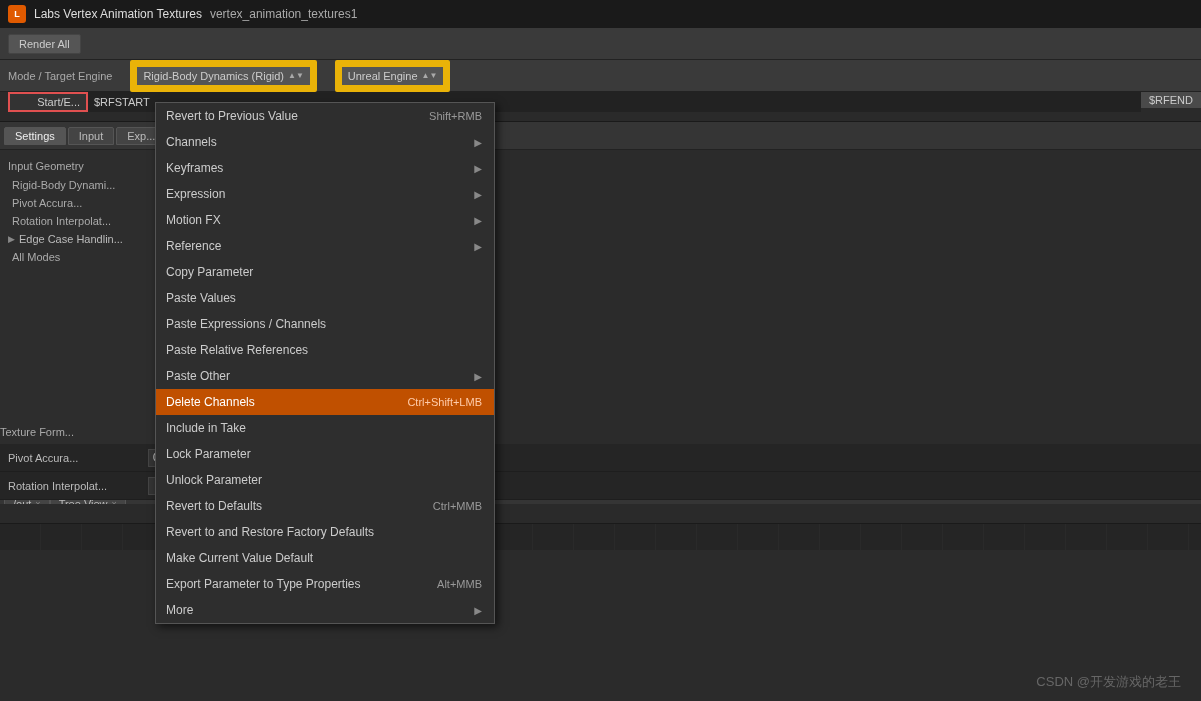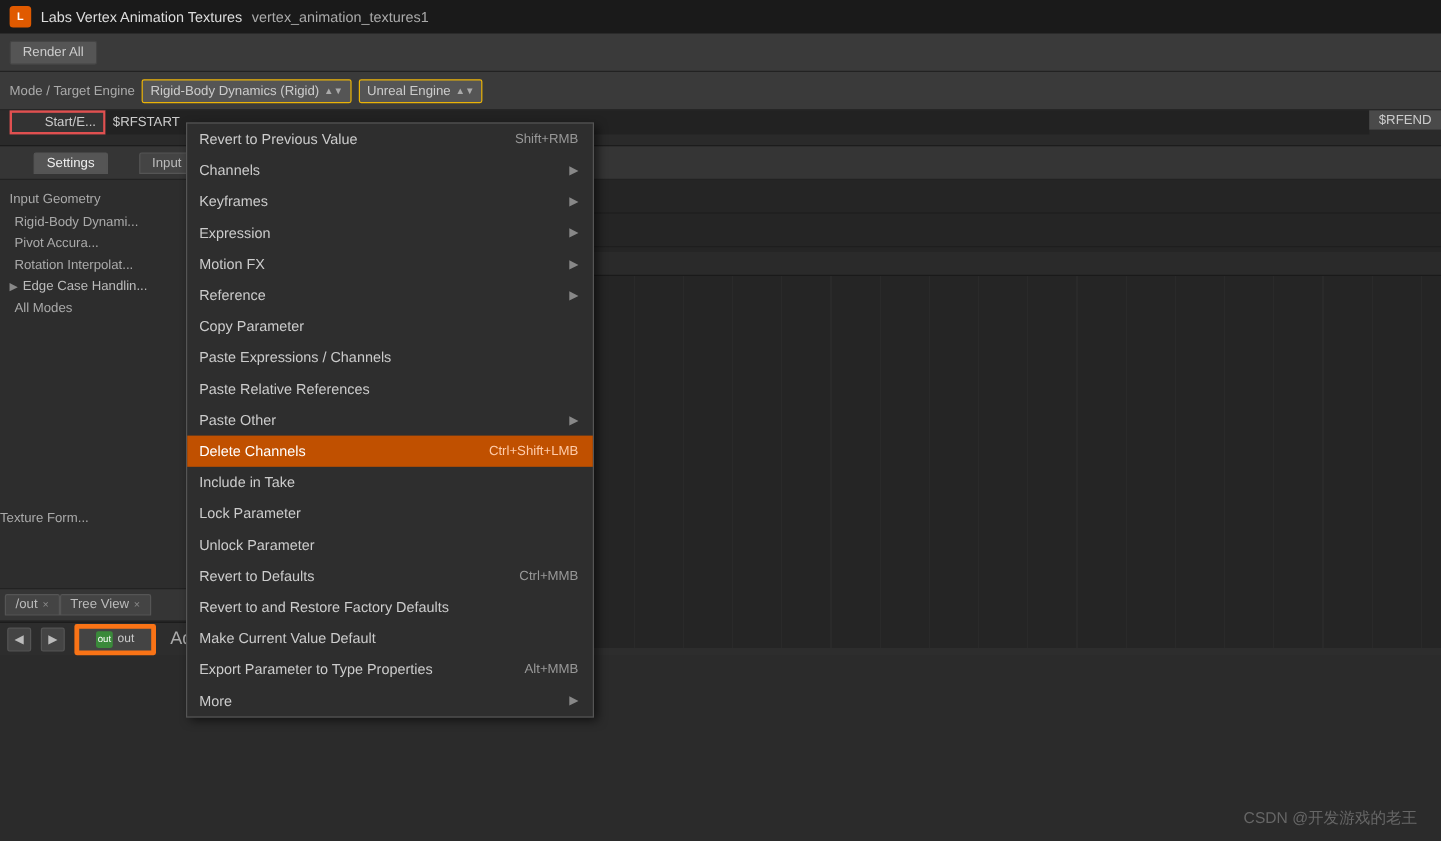--- a/index.html
+++ b/index.html
@@ -64,32 +64,32 @@
       border-radius: 2px;
     }
 
     
     #mode-bar {
       display: flex;
       align-items: center;
       background: #3a3a3a;
       height: 32px;
       padding: 0 8px;
-      gap: 6px;
+      gap: 18px;
       border-bottom: 1px solid #222;
     }
     .mode-label {
       color: #aaa;
       font-size: 11px;
     }
     .dropdown-btn {
       display: flex;
       align-items: center;
       background: #555;
-      border: 1px solid #eab308;
+      border: 7px solid #eab308;
       color: #ccc;
       padding: 3px 6px;
       font-size: 11px;
       cursor: pointer;
       border-radius: 2px;
       gap: 4px;
     }
     .dropdown-btn .arrow {
       font-size: 8px;
       color: #aaa;
@@ -142,21 +142,20 @@
       border-bottom: 1px solid #222;
     }
     .tab-btn {
       background: #444;
       border: 1px solid #555;
       color: #bbb;
       padding: 2px 10px;
       font-size: 11px;
       cursor: pointer;
       border-radius: 2px 2px 0 0;
-      margin-left: 24px;
     }
     .tab-btn.active {
       background: #555;
       color: #eee;
     }
 
     
     #left-panel {
       width: 160px;
       background: #2d2d2d;
@@ -430,21 +429,21 @@
   <input class="param-input" type="text" value="$RFSTART" style="">
   <span class="rfend-badge">$RFEND</span>
 </div>
 
 <div id="tabs-row">
   <button class="tab-btn active">Settings</button>
   <button class="tab-btn">Input</button>
   <button class="tab-btn">Exp...</button>
 </div>
 
-<div style="display:flex; height: 340px; position:relative;">
+<div style="display:flex; flex-direction:column; height: 340px; position:relative;">
 
   <div id="left-panel">
     <div class="panel-section">Input Geometry</div>
     <div class="panel-item">Rigid-Body Dynami...</div>
     <div class="panel-item">Pivot Accura...</div>
     <div class="panel-item">Rotation Interpolat...</div>
     <div class="panel-section-header">
       <span class="expand-icon">▶</span>
       <span>Edge Case Handlin...</span>
     </div>
@@ -548,20 +547,24 @@
       <span>Reference</span>
       <div style="display: flex; align-items: center; gap: 6px;">
         <span class="submenu-arrow">▶</span>
       </div>
     </div>
     <div class="ctx-item">
       <span>Copy Parameter</span>
       <div style="display: flex; align-items: center; gap: 6px;"></div>
     </div>
     <div class="ctx-item">
+      <span>Paste Values</span>
+      <div style="display: flex; align-items: center; gap: 6px;"></div>
+    </div>
+    <div class="ctx-item">
       <span>Paste Expressions / Channels</span>
       <div style="display: flex; align-items: center; gap: 6px;"></div>
     </div>
     <div class="ctx-item">
       <span>Paste Relative References</span>
       <div style="display: flex; align-items: center; gap: 6px;"></div>
     </div>
     <div class="ctx-item">
       <span>Paste Other</span>
       <div style="display: flex; align-items: center; gap: 6px;">

